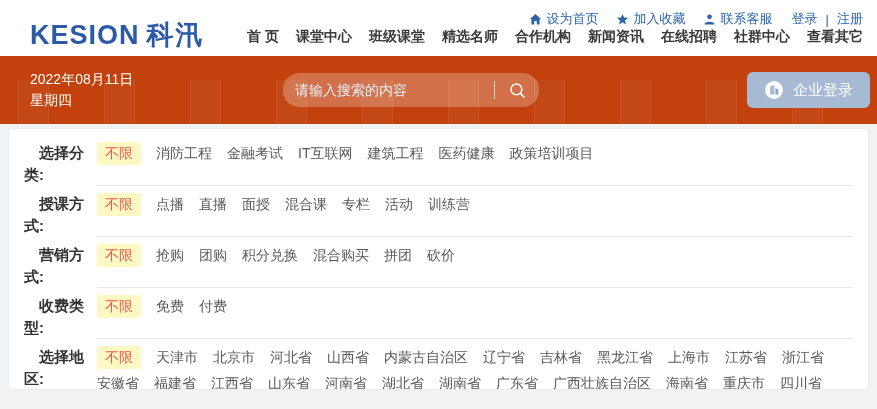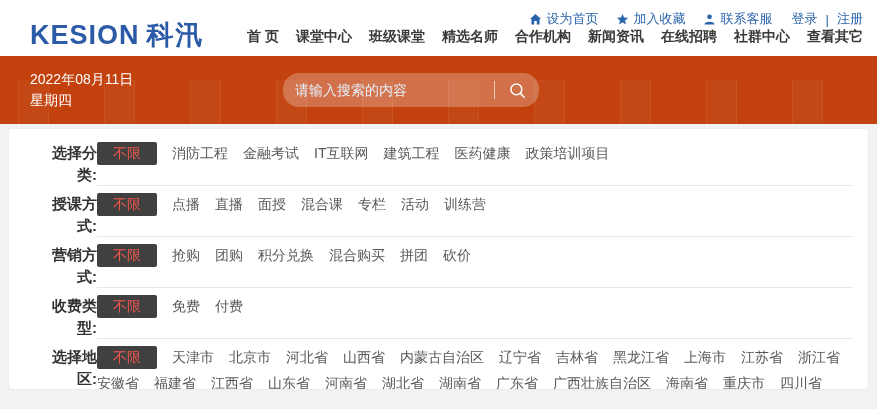--- a/index.html
+++ b/index.html
@@ -67,38 +67,38 @@
     display: flex; align-items: center; gap: 9px; padding: 0 17px;
     color: #fff; font-size: 15px; font-family: "Liberation Sans", sans-serif;
   }
   .lbtn.personal { background: #f85f21; }
   .lbtn.enterprise { background: #a6bad4; }
 
   
   .card {
     margin: 4px 8px 0; background: #fff;
     border: 1px solid #ececec; border-radius: 4px;
-    padding: 6px 15px 10px; height: 262px; overflow: hidden; text-align: right;
+    padding: 6px 15px 10px; height: 262px; overflow: hidden;
   }
   .frow { display: flex; }
   .flabel {
     width: 73px; flex-shrink: 0;
     font-size: 15px; font-weight: bold; color: #333;
     line-height: 22px; text-indent: 1em; padding-top: 7px;
   }
   .fopts { flex: 1; padding: 5px 0; border-bottom: 1px solid #e7e7e7; }
   .frow:last-child .fopts { border-bottom: none; }
   .fline {
     display: flex; flex-wrap: nowrap; align-items: center; column-gap: 15px;
     line-height: 26px; font-size: 14px; color: #595959; white-space: nowrap;
   }
   .fopt { cursor: pointer; color: #595959; }
   .fopt.active {
-    color: #f2564d; background: #404040;
-    padding: 0 16px; border-radius: 2px; line-height: 23px;
+    color: #f2564d; background: #fef9c3;
+    padding: 0 8px; border-radius: 2px; line-height: 23px;
   }
 </style>
 </head>
 <body>
 
 <div class="header">
   <div class="logo">
     <span>KESION</span><span class="cn">科汛</span>
   </div>
   <div class="utilbar">
@@ -158,20 +158,30 @@
     <span class="search-btn">
       <span style="display:inline-flex;">
         <svg width="17" height="17" viewBox="0 0 17 17">
           <circle cx="7.4" cy="7.4" r="5.4" fill="none" stroke="#fff" stroke-width="1.5"></circle>
           <line x1="11.6" y1="11.6" x2="15.2" y2="15.2" stroke="#fff" stroke-width="1.5" stroke-linecap="round"></line>
         </svg>
       </span>
     </span>
   </div>
   <div class="logins">
+    <button class="lbtn enterprise">
+      <span style="display:inline-flex;">
+        <svg width="20" height="20" viewBox="0 0 20 20">
+          <circle cx="10" cy="10" r="9" fill="#ffffff"></circle>
+          <path d="M6.2 14.5V6.6l4.2-1.6v9.5Z" fill="#a6bad4"></path>
+          <path d="M11.4 14.5V8.2l2.9 1v5.3Z" fill="#8ba5c9"></path>
+        </svg>
+      </span>
+      <span>企业登录</span>
+    </button>
   </div>
 </div>
 
 <div class="card">
     <div class="frow">
       <div class="flabel">选择分类:</div>
       <div class="fopts">
         <div class="fline">
           <span class="fopt active">不限</span>
           <span class="fopt">消防工程</span>

